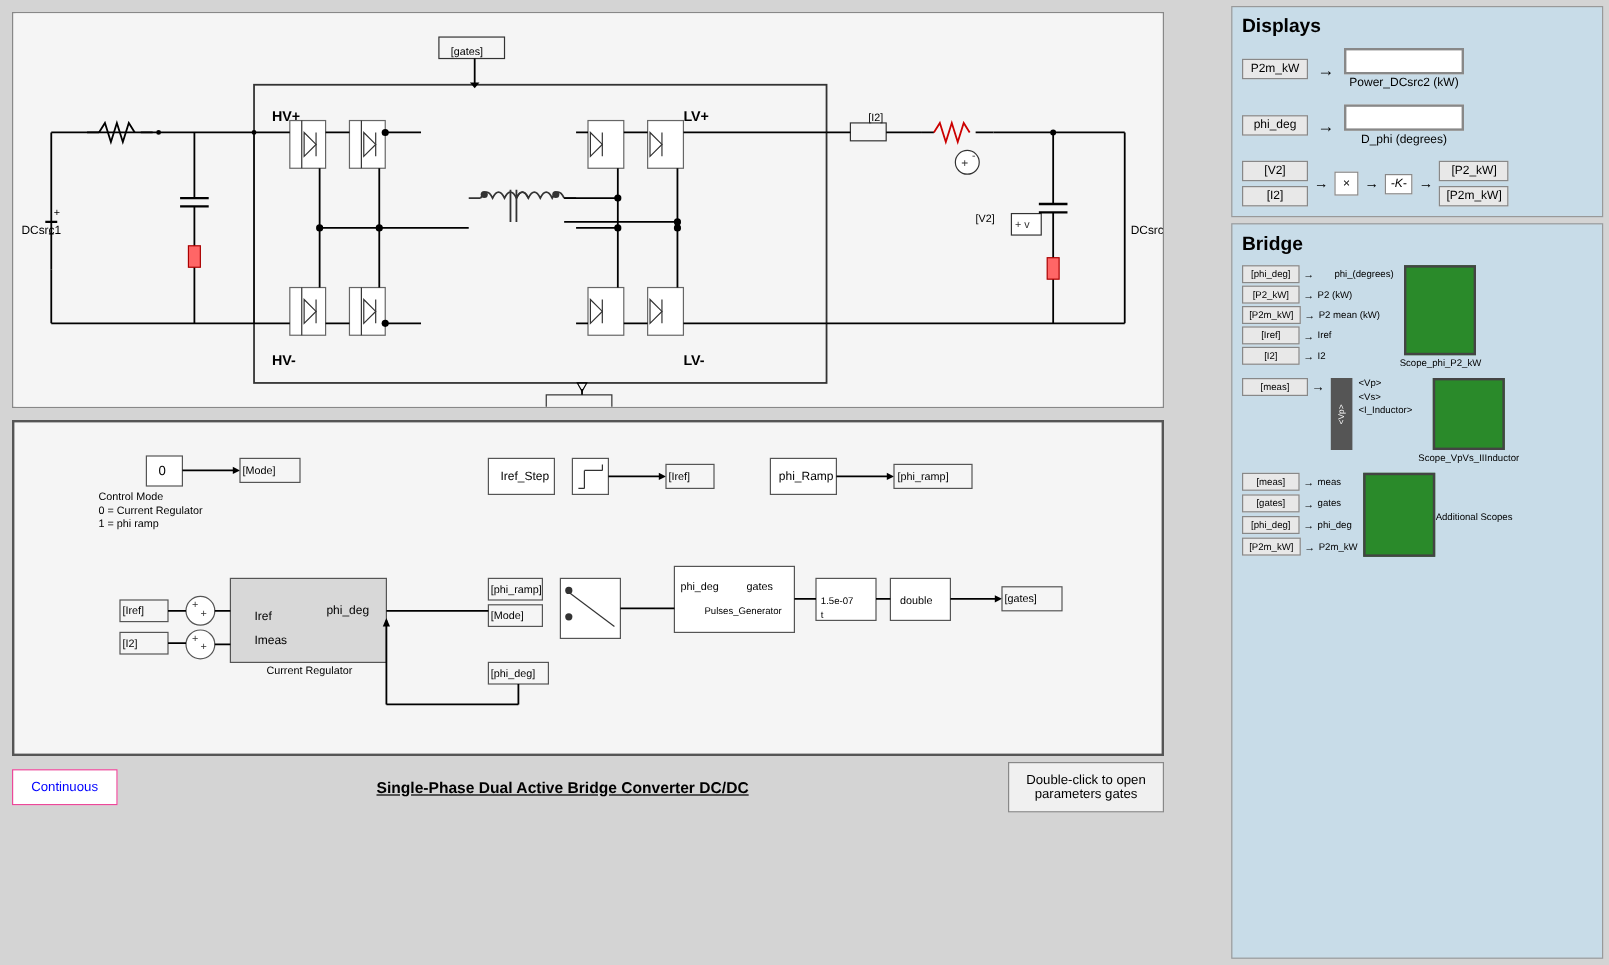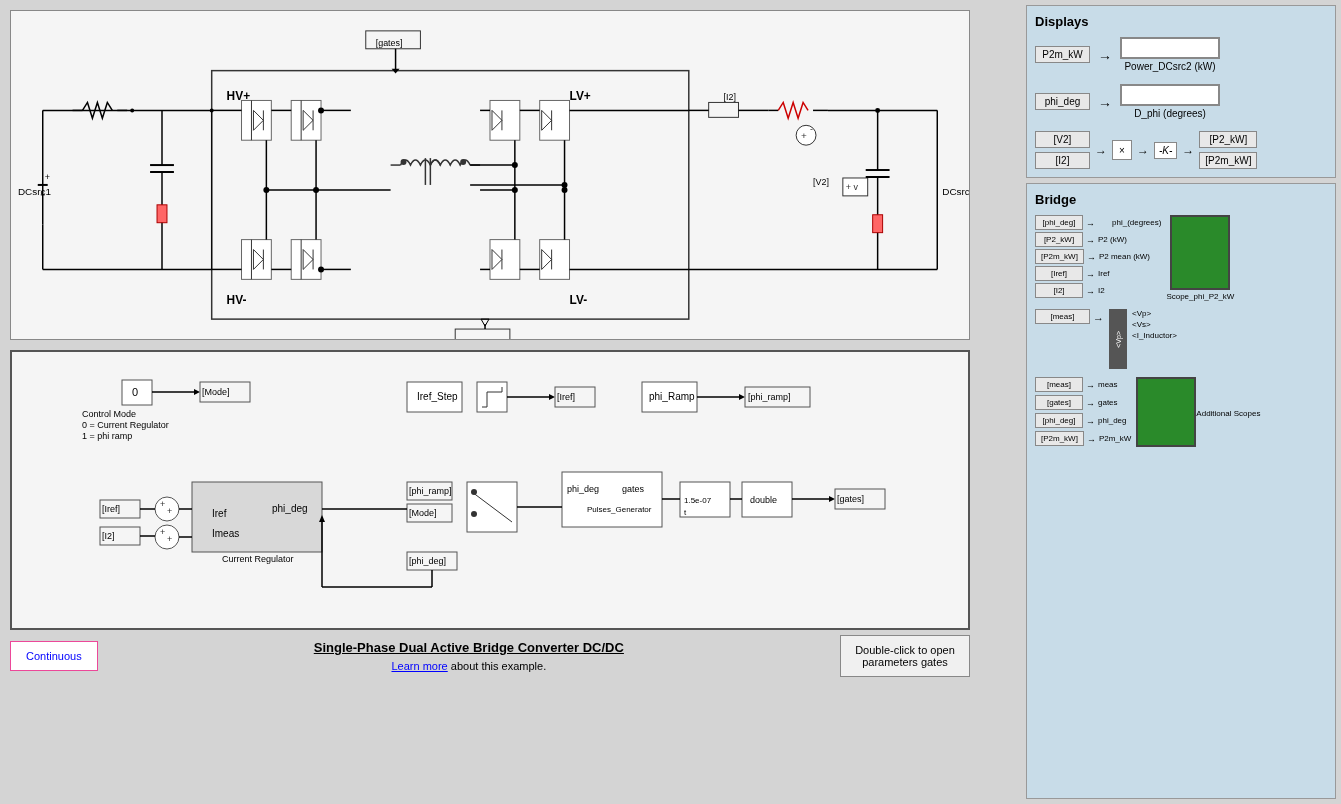--- a/index.html
+++ b/index.html
@@ -39,21 +39,21 @@
 
     
     .displays-panel {
       background: #c8dce8;
       border: 1px solid #999;
       padding: 8px;
       position: relative;
     }
 
     .panel-title {
-      font-size: 13px;
+      font-size: 16px;
       font-weight: bold;
       margin-bottom: 8px;
       color: #000;
     }
 
     
     .scopes-panel {
       background: #c8dce8;
       border: 1px solid #999;
       padding: 8px;
@@ -482,24 +482,20 @@
           <line x1="718" y1="147" x2="730" y2="147" stroke="#000" stroke-width="1.5"></line>
         </svg>
       </div>
     </div>
 
     <div class="bottom-bar">
       <div class="continuous-btn">Continuous</div>
 
       <div class="description-area">
         <div class="description-title">Single-Phase Dual Active Bridge Converter DC/DC</div>
-        <div style="margin-top: 5px;">
-          <span class="learn-more">Learn more</span>
-          <span> about this example.</span>
-        </div>
       </div>
 
       <div class="open-params-btn">Double-click to open parameters gates</div>
     </div>
   </div>
 
   <div class="right-panels">
 
     <div class="displays-panel">
       <div class="panel-title">Displays</div>
@@ -584,20 +580,24 @@
         <div style="display:flex;flex-direction:column;gap:3px;">
           <div style="background:#555;width:18px;height:60px;display:flex;flex-direction:column;justify-content:space-around;align-items:center;">
             <div style="font-size:7px;color:#fff;writing-mode:vertical-rl;transform:rotate(180deg);">&lt;Vp&gt;</div>
           </div>
         </div>
         <div style="display:flex;flex-direction:column;font-size:8px;gap:2px;">
           <span>&lt;Vp&gt;</span>
           <span>&lt;Vs&gt;</span>
           <span>&lt;I_Inductor&gt;</span>
         </div>
+        <div style="display:flex;flex-direction:column;align-items:center;">
+          <div style="background:#2a8a2a;border:2px solid #444;width:60px;height:60px;"></div>
+          <div style="font-size:8px;text-align:center;margin-top:2px;">Scope_VpVs_IIInductor</div>
+        </div>
       </div>
 
       <div style="display:flex; align-items:flex-start; gap:5px;">
         <div style="display:flex;flex-direction:column;gap:3px;font-size:9px;">
           <div style="display:flex;align-items:center;gap:3px;">
             <div class="signal-label" style="font-size:8px;min-width:48px;">[meas]</div>
             <span>→</span>
             <span style="font-size:8px;">meas</span>
           </div>
           <div style="display:flex;align-items:center;gap:3px;">

